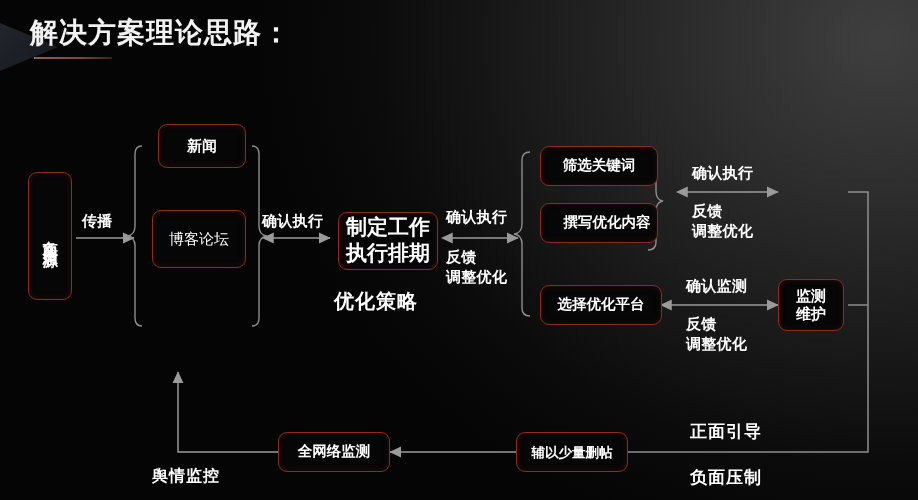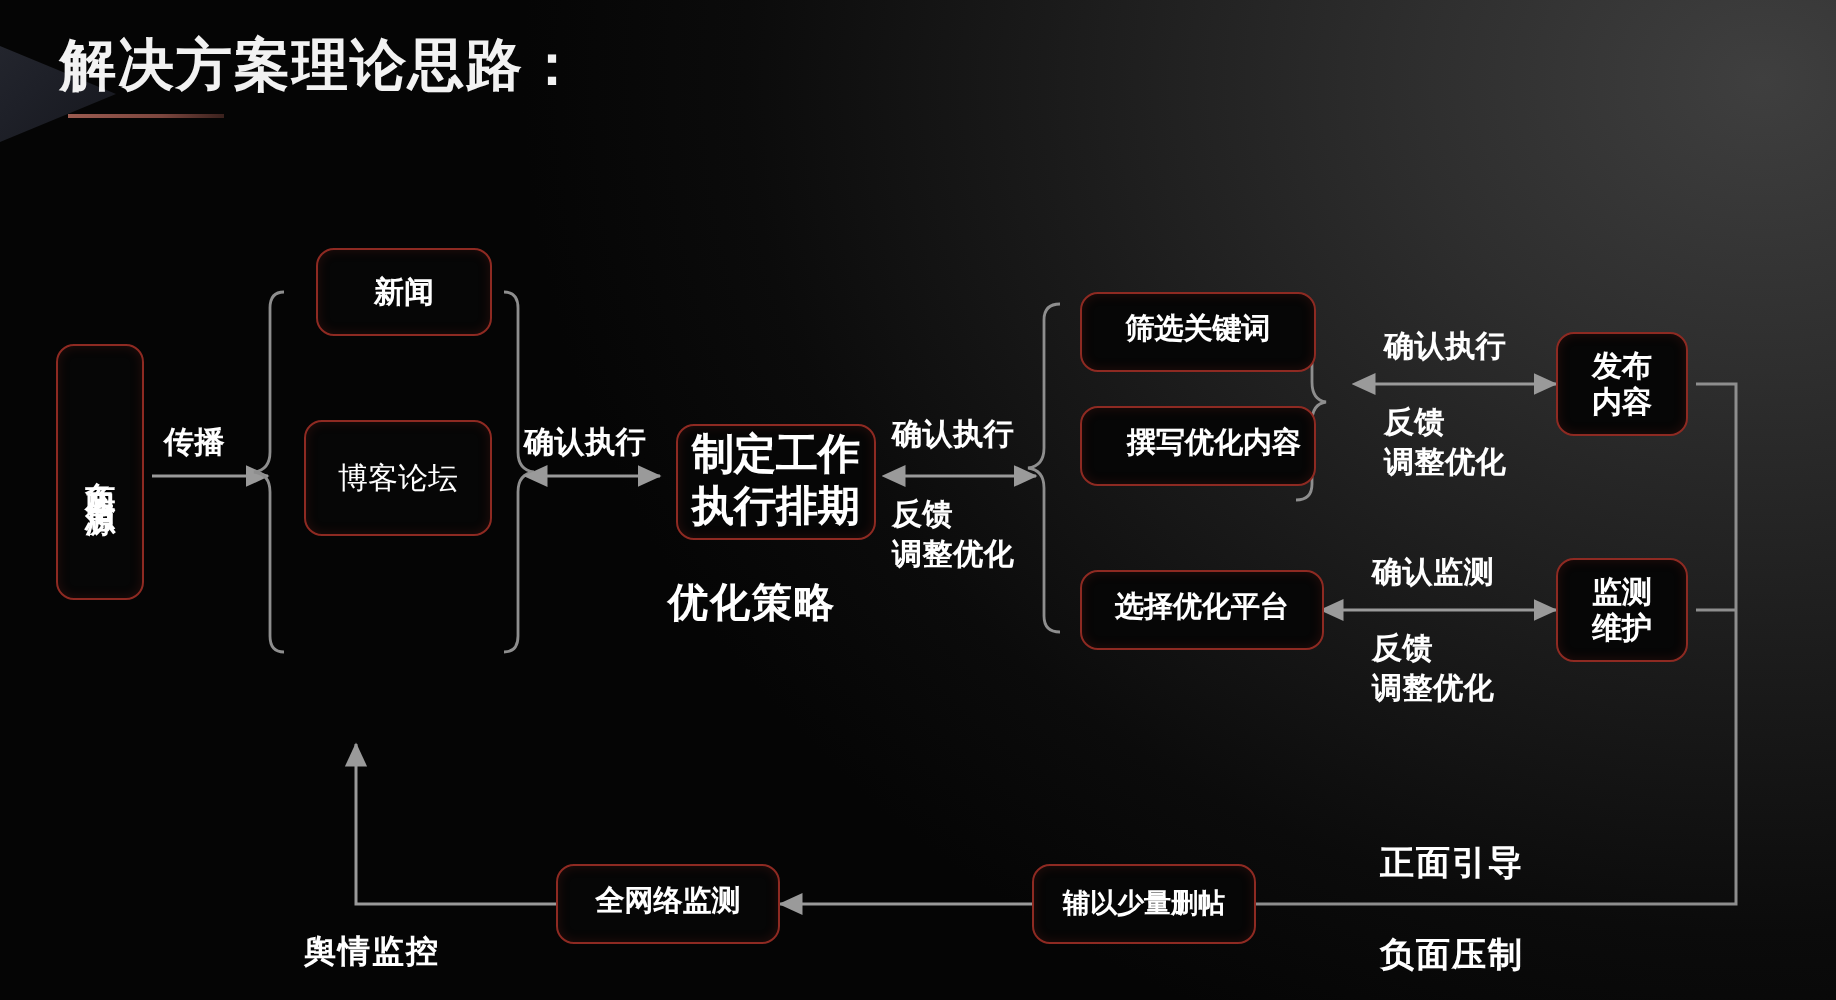--- a/index.html
+++ b/index.html
@@ -127,22 +127,20 @@
 
   <div class="node" style="left:338px; top:212px; width:100px; height:58px; font-size:21px;">制定工作
 执行排期</div>
 
   <div class="node" style="left:540px; top:146px; width:118px; height:40px; font-size:14.5px;">筛选关键词</div>
 
   <div class="node" style="left:540px; top:203px; width:118px; height:40px; font-size:14.5px;padding-left:16px;">撰写优化内容</div>
 
   <div class="node" style="left:540px; top:285px; width:122px; height:40px; font-size:14.5px;">选择优化平台</div>
 
-  <div class="node" style="left:778px; top:166px; width:66px; height:52px; font-size:15px;">发布
-内容</div>
 
   <div class="node" style="left:778px; top:279px; width:66px; height:52px; font-size:15px;">监测
 维护</div>
 
   <div class="node" style="left:278px; top:432px; width:112px; height:40px; font-size:14.5px;">全网络监测</div>
 
   <div class="node" style="left:516px; top:432px; width:112px; height:40px; font-size:13.5px;">辅以少量删帖</div>
 
   <div class="elabel" style="left:82px; top:212px; width:52px;">传播</div>
 

